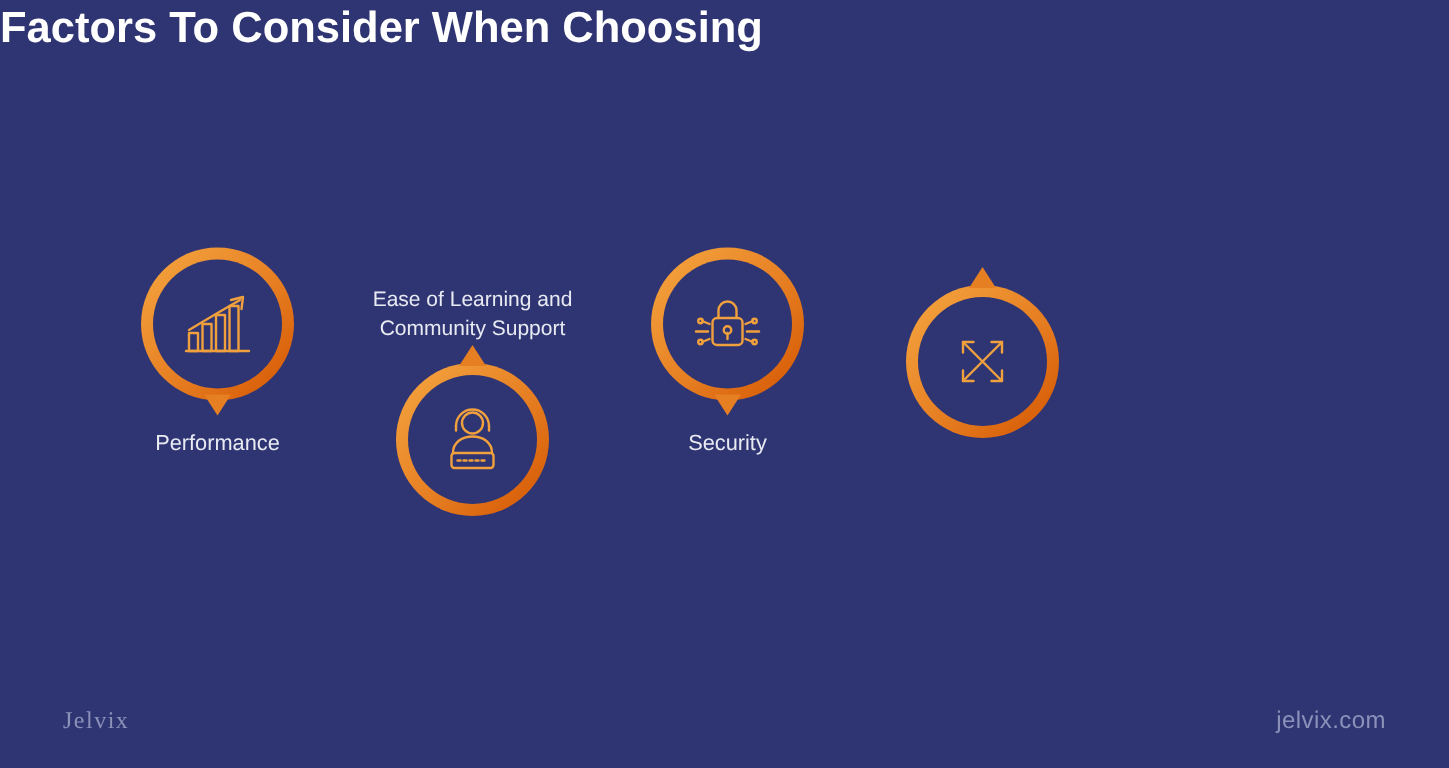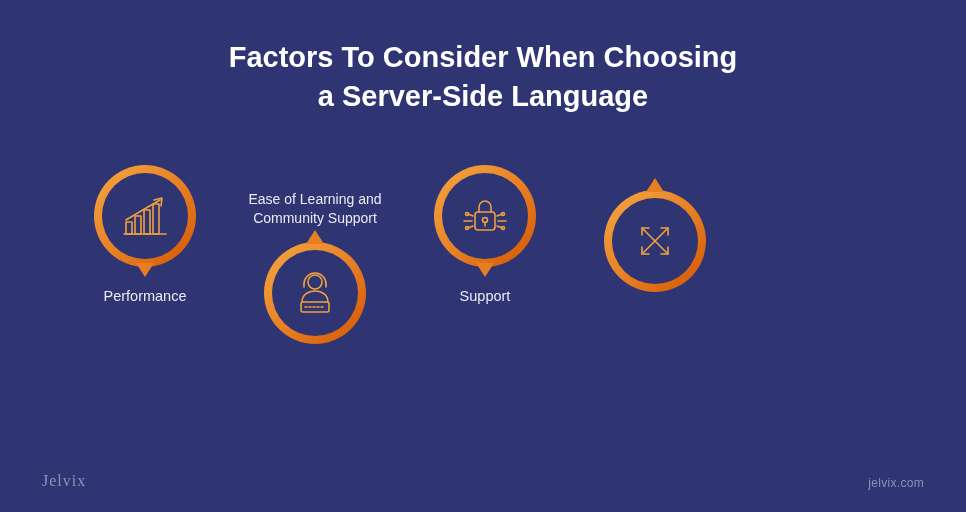--- a/index.html
+++ b/index.html
@@ -5,26 +5,25 @@
     * { margin: 0; padding: 0; box-sizing: border-box; }
     body {
       width: 966px;
       height: 512px;
       background: #2f3573;
       font-family: -apple-system, BlinkMacSystemFont, "Segoe UI", Helvetica, Arial, sans-serif;
       position: relative;
       overflow: hidden;
     }
     .title {
-      text-align: center;
+      text-align: left;
       color: #ffffff;
       font-size: 29px;
       font-weight: 700;
       line-height: 1.35;
-      padding-top: 38px;
     }
     .factors {
       position: absolute;
       top: 145px;
       left: 0;
       width: 100%;
       height: 300px;
     }
     .factor {
       position: absolute;
@@ -103,28 +102,27 @@
 
     #f2 .label, #f4 .label { font-size: 14px; }
 
     .footer-left, .footer-right {
       position: absolute;
       bottom: 22px;
       color: #8b91b8;
       font-size: 16px;
     }
     .footer-left { left: 42px; font-family: Georgia, serif; letter-spacing: 1px;}
-    .footer-right { right: 42px; font-size: 12px; letter-spacing: 0.3px; }
+    .footer-right { right: 42px; font-size: 16px; letter-spacing: 0.3px; }
   </style>
 </head>
 <body>
 
 <div class="title">
   <span>Factors To Consider When Choosing</span><br>
-  <span>a Server-Side Language</span>
 </div>
 
 <div class="factors">
 
   <div id="f1" class="factor up">
     <div class="bubble">
       <div class="ring">
           <div class="ring-inner">
         <svg class="icon" width="50" height="44" viewBox="0 0 50 44">
           <line x1="4" y1="40" x2="46" y2="40"></line>
@@ -180,21 +178,21 @@
           <circle cx="45" cy="36" r="1.5"></circle>
           <line x1="10" y1="22" x2="15" y2="24"></line>
           <line x1="10" y1="36" x2="15" y2="34"></line>
           <line x1="44" y1="22" x2="39" y2="24"></line>
           <line x1="44" y1="36" x2="39" y2="34"></line>
         </svg>
       </div>
         </div>
       <div class="pointer"></div>
     </div>
-    <div class="label">Support</div>
+    <div class="label">Security</div>
   </div>
 
   <div id="f4" class="factor down">
     <div class="bubble">
       <div class="pointer"></div>
       <div class="ring">
           <div class="ring-inner">
         <svg class="icon" width="50" height="50" viewBox="0 0 50 50">
           <line x1="12" y1="12" x2="38" y2="38"></line>
           <line x1="38" y1="12" x2="12" y2="38"></line>

